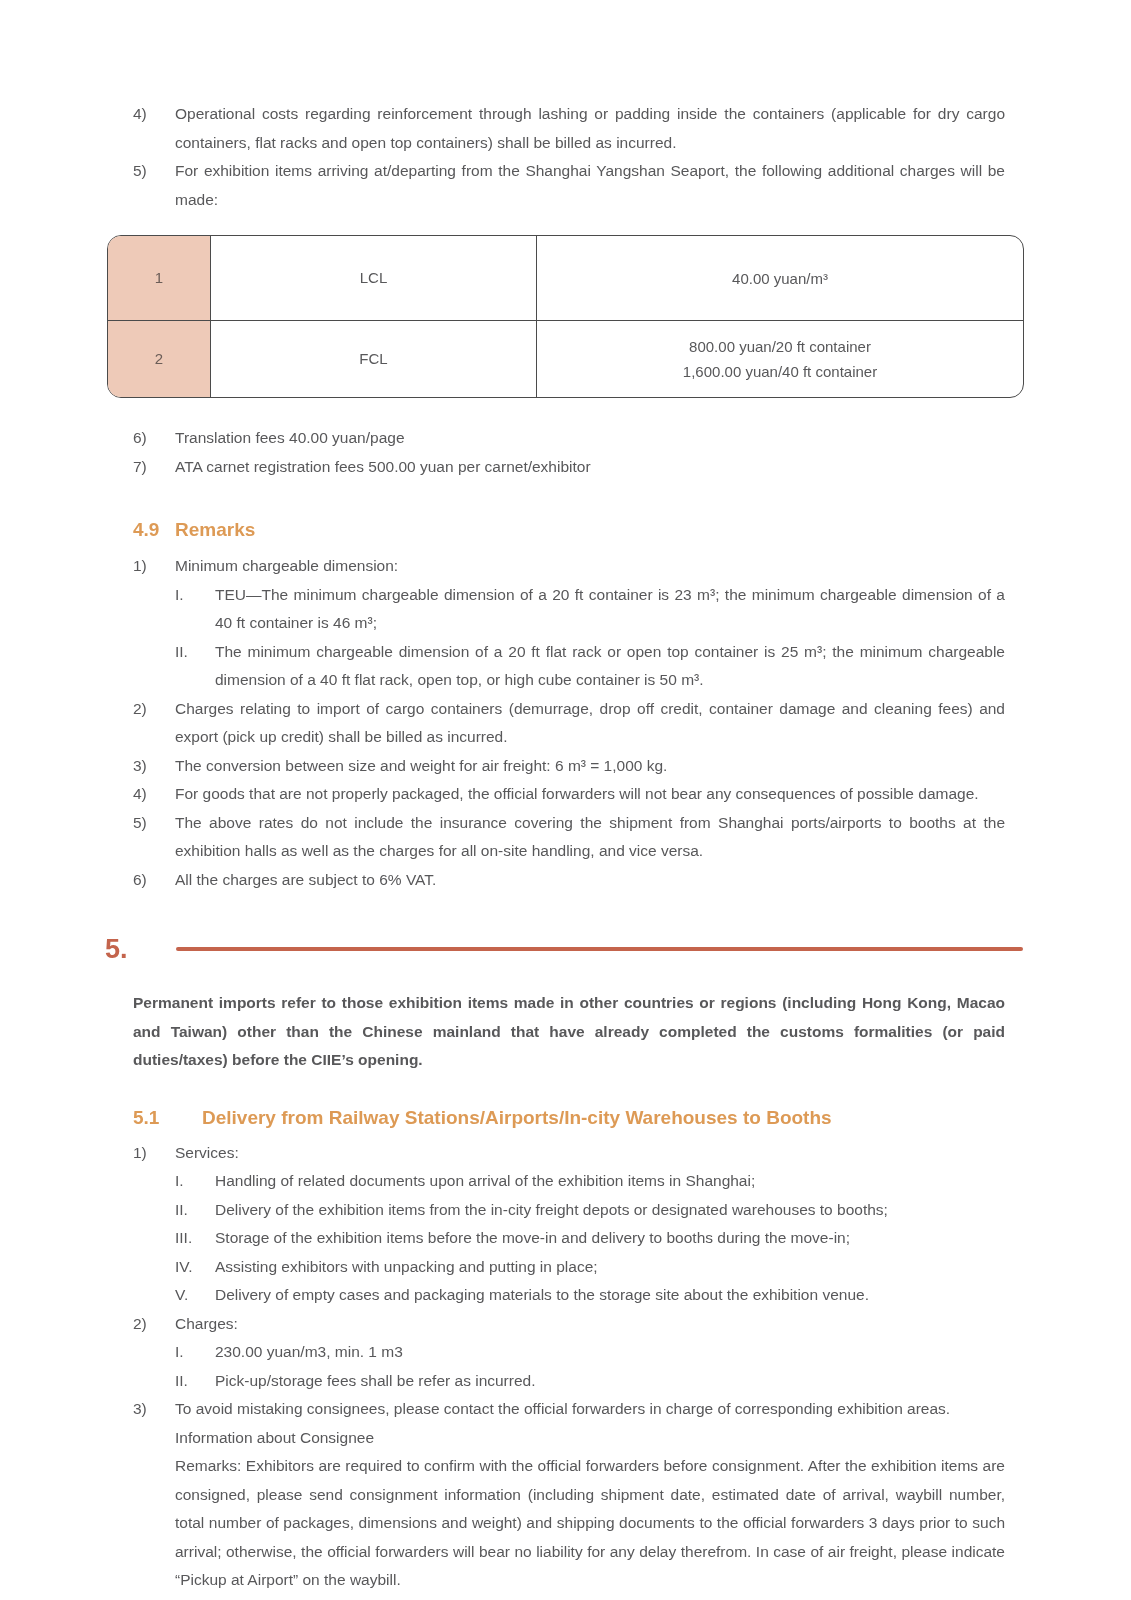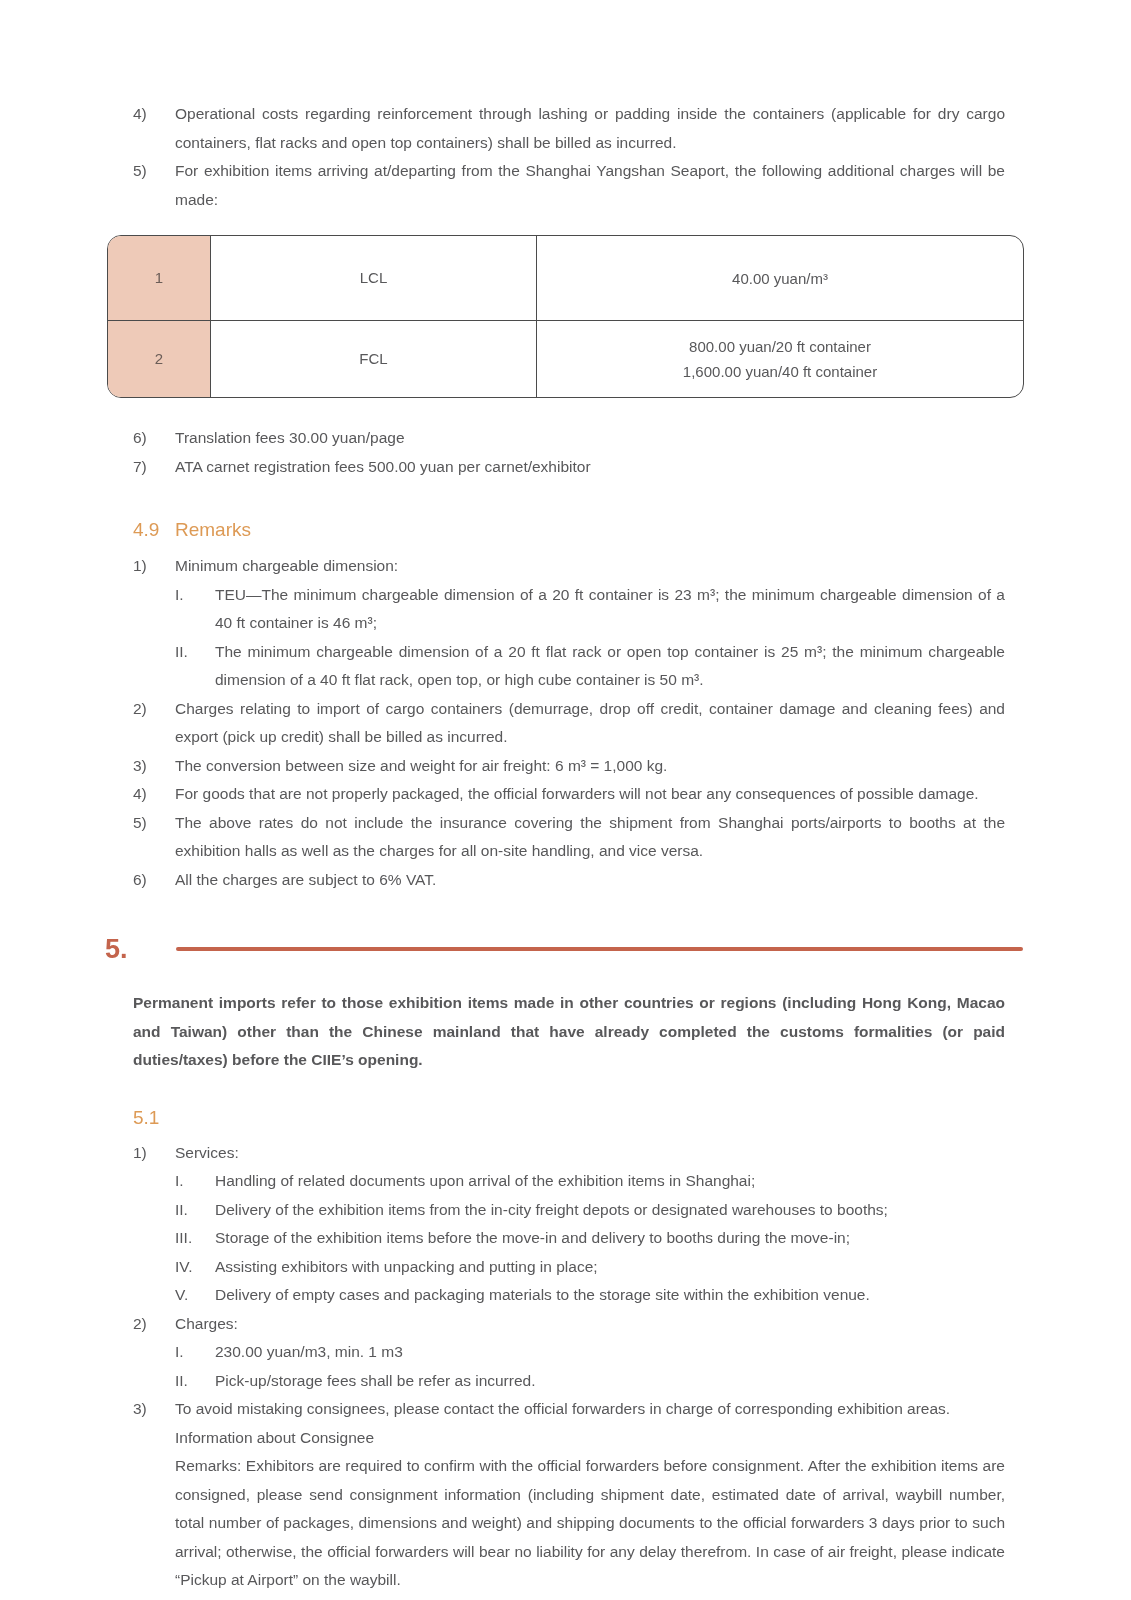--- a/index.html
+++ b/index.html
@@ -51,21 +51,21 @@
   .tc.r2 { height: 76px; }
   .tc.c1 { background: #eecab8; color: #6b5d57; }
   .tc.c1, .tc.c2 { border-right: 1.5px solid #4b4b4b; }
   .rate-line { line-height: 25px; }
 
   
   .h-sub {
     display: flex;
     margin-left: 28px;
     color: #dd9a55;
-    font-weight: normal;
+    font-weight: bold;
     font-size: 19px;
     line-height: 30px;
   }
   .h-sub-num { flex: 0 0 42px; }
   .h-49 { margin-top: 34px; margin-bottom: 7px; }
   .h-51 { margin-top: 28px; margin-bottom: 6px; gap: 27px; }
 
   
   .h-main {
     display: flex;
@@ -116,21 +116,21 @@
     <div class="tc r2 c2">FCL</div>
     <div class="tc r2 c3">
       <div class="rate-line">800.00 yuan/20 ft container</div>
       <div class="rate-line">1,600.00 yuan/40 ft container</div>
     </div>
   </div>
 
   <div class="nlist">
     <div class="nli">
       <div class="nli-num">6)</div>
-      <div class="nli-body">Translation fees 30.00 yuan/page</div>
+      <div class="nli-body">Translation fees 40.00 yuan/page</div>
     </div>
     <div class="nli">
       <div class="nli-num">7)</div>
       <div class="nli-body">ATA carnet registration fees 500.00 yuan per carnet/exhibitor</div>
     </div>
   </div>
 
   <div class="h-sub h-49">
     <div class="h-sub-num">4.9</div>
     <div>Remarks</div>
@@ -175,20 +175,21 @@
 
   <div class="h-main">
     <span class="h-main-num">5.</span>
     <span class="h-rule"></span>
   </div>
 
   <div class="para">Permanent imports refer to those exhibition items made in other countries or regions (including Hong Kong, Macao and Taiwan) other than the Chinese mainland that have already completed the customs formalities (or paid duties/taxes) before the CIIE’s opening.</div>
 
   <div class="h-sub h-51">
     <div class="h-sub-num">5.1</div>
+    <div>Delivery from Railway Stations/Airports/In-city Warehouses to Booths</div>
   </div>
 
   <div class="nlist">
 
     <div class="nli">
       <div class="nli-num">1)</div>
       <div class="nli-body">
         <div>Services:</div>
         <div class="rli">
           <div class="rli-num">I.</div>
@@ -201,21 +202,21 @@
         <div class="rli">
           <div class="rli-num">III.</div>
           <div class="rli-body">Storage of the exhibition items before the move-in and delivery to booths during the move-in;</div>
         </div>
         <div class="rli">
           <div class="rli-num">IV.</div>
           <div class="rli-body">Assisting exhibitors with unpacking and putting in place;</div>
         </div>
         <div class="rli">
           <div class="rli-num">V.</div>
-          <div class="rli-body">Delivery of empty cases and packaging materials to the storage site within the exhibition venue.</div>
+          <div class="rli-body">Delivery of empty cases and packaging materials to the storage site about the exhibition venue.</div>
         </div>
       </div>
     </div>
 
     <div class="nli">
       <div class="nli-num">2)</div>
       <div class="nli-body">
         <div>Charges:</div>
         <div class="rli">
           <div class="rli-num">I.</div>

